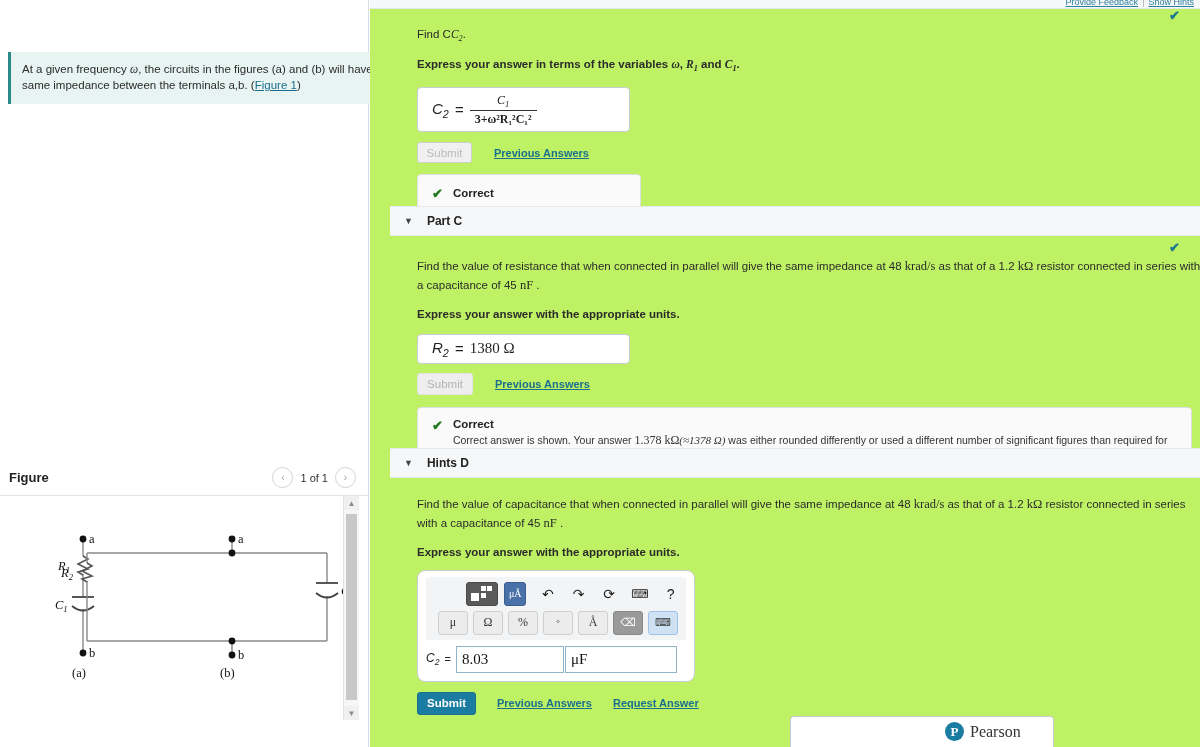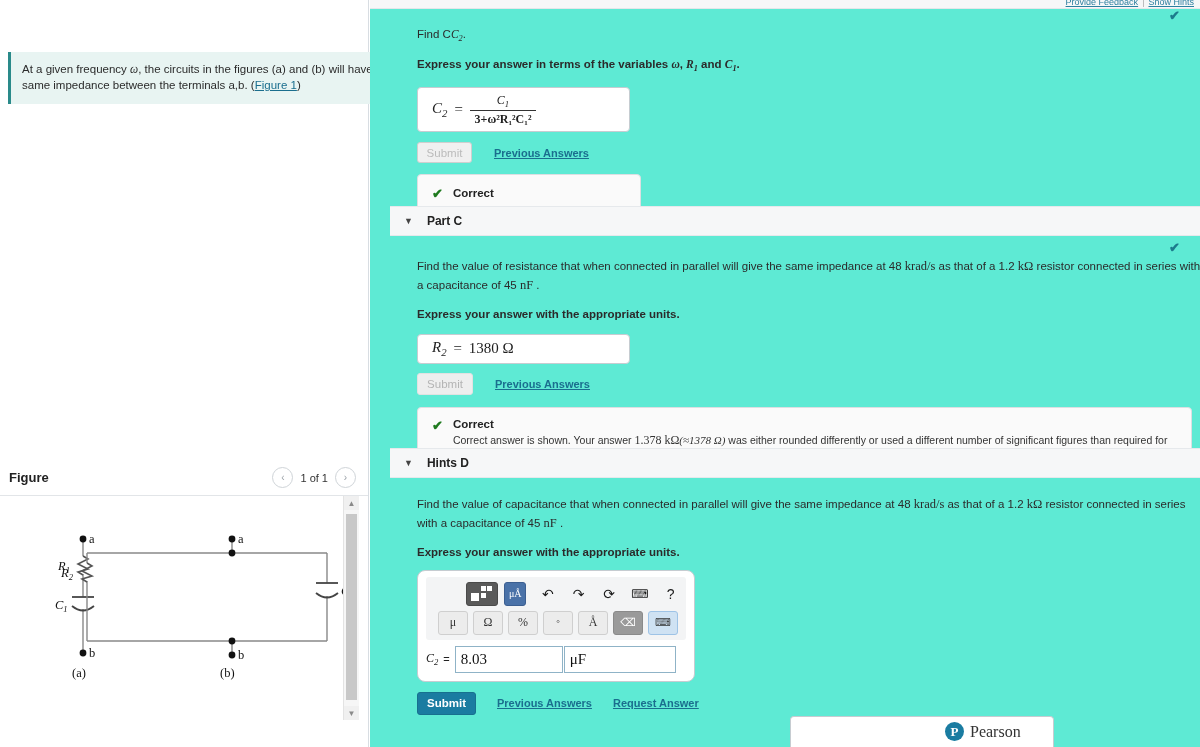--- a/index.html
+++ b/index.html
@@ -75,21 +75,21 @@
   .sb-arrow.down { bottom: 0; }
   .sb-thumb {
     position: absolute; left: 2px; top: 18px;
     width: 11px; height: 186px; background: #c8c8c8; cursor: pointer;
   }
 
   
   .right-panel {
     position: absolute; left: 370px; top: 0;
     width: 830px; height: 747px;
-    background: #5eead4; box-sizing: border-box;
+    background: #bef264; box-sizing: border-box;
   }
   .topbar {
     position: absolute; left: 0; top: 0; width: 830px; height: 8px;
     background: #f6f7f8; border-bottom: 1px solid #e4e7ea;
   }
   .topbar-links {
     position: absolute; right: 6px; top: -3px;
     font-size: 9px; color: #2d7fa0;
   }
   .topbar-links span { text-decoration: underline; cursor: pointer; }
@@ -104,21 +104,21 @@
 
   .qtext { font-size: 11.5px; line-height: 1.5; color: #2b2b2b; }
   .qbold { font-weight: bold; }
 
   
   .answer-box {
     border: 1px solid #c6ccd1; border-radius: 4px;
     background: #fff; box-sizing: border-box;
     display: flex; align-items: center;
   }
-  .ans-label { font-family: Liberation Serif, serif; font-style: italic; font-size: 15px; }
+  .ans-label { font-family: Liberation Sans, sans-serif; font-style: italic; font-size: 15px; }
 
   
   .frac { display: inline-block; vertical-align: middle; text-align: center; font-family: "Liberation Serif", serif; }
   .frac .num { display: block; font-size: 12px; padding: 0 5px 1px; }
   .frac .den { display: block; font-size: 12px; border-top: 1px solid #333; padding: 1px 5px 0; font-weight: bold; }
 
   
   .btn {
     font-family: "Liberation Sans", sans-serif;
     font-size: 11.5px; border-radius: 3px; cursor: pointer;

